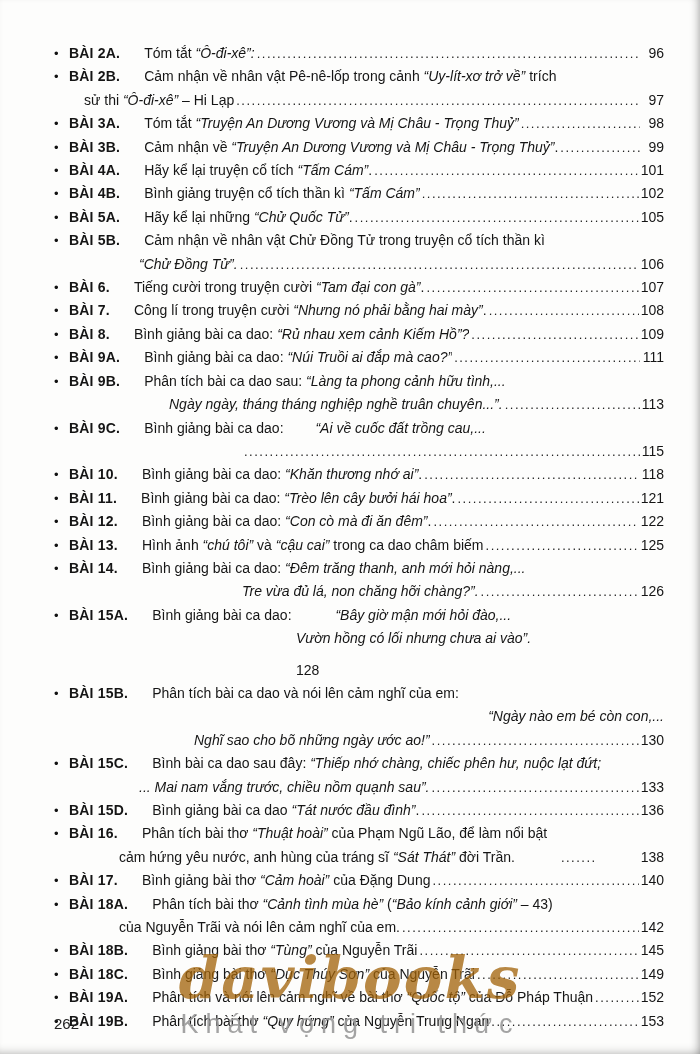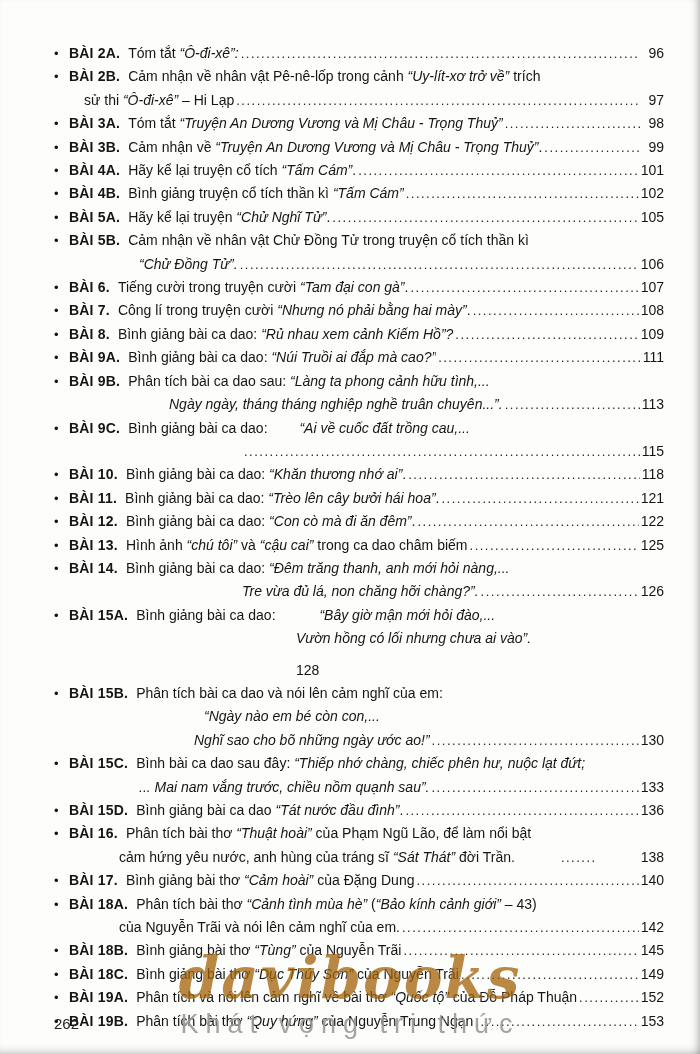--- a/index.html
+++ b/index.html
@@ -18,21 +18,21 @@
   .toc{
     position:absolute;top:42px;left:0;right:0;
     padding:0 36px 0 54px;
   }
   .line{
     display:flex;align-items:baseline;
     font-size:14px;line-height:23.4px;
     white-space:nowrap;
   }
   .bullet{flex:none;width:15px;font-size:13px;color:#111;}
-  .label{flex:none;font-weight:bold;margin-right:8px;letter-spacing:.2px;}
+  .label{flex:none;font-weight:bold;margin-right:24px;letter-spacing:.2px;}
   .text{flex:0 1 auto;overflow:hidden;}
   .it{font-style:italic;}
   .gap{display:inline-block;}
   .dots{
     flex:1 1 8px;min-width:8px;
     overflow:hidden;white-space:nowrap;
     letter-spacing:1.5px;font-size:13px;color:#222;
     margin:0 2px;
   }
   .pg{flex:none;min-width:22px;text-align:right;}
@@ -116,21 +116,21 @@
           <span class="label">BÀI 4B.</span>
           <span class="text"><span>Bình giảng truyện cổ tích thần kì </span><span class="it">“Tấm Cám”</span></span>
           <span class="dots">........................................................................................................................................................................................................</span>
           <span class="pg">102</span>
         </div>
       </div>
       <div class="entry">
         <div class="line">
           <span class="bullet">•</span>
           <span class="label">BÀI 5A.</span>
-          <span class="text"><span>Hãy kể lại truyện </span><span class="it">“Chử Nghĩ Tử”</span><span>.</span></span>
+          <span class="text"><span>Hãy kể lại những </span><span class="it">“Chử Quốc Tử”</span><span>.</span></span>
           <span class="dots">........................................................................................................................................................................................................</span>
           <span class="pg">105</span>
         </div>
       </div>
       <div class="entry">
         <div class="line">
           <span class="bullet">•</span>
           <span class="label">BÀI 5B.</span>
           <span class="text"><span>Cảm nhận về nhân vật Chử Đồng Tử trong truyện cổ tích thần kì</span></span>
         </div>
@@ -258,21 +258,21 @@
           <span class="dots">........................................................................................................................................................................................................</span>
           <span class="pg">128</span>
         </div>
       </div>
       <div class="entry">
         <div class="line">
           <span class="bullet">•</span>
           <span class="label">BÀI 15B.</span>
           <span class="text"><span>Phân tích bài ca dao và nói lên cảm nghĩ của em:</span></span>
         </div>
-        <div class="line" style="padding-left: 150px;">
+        <div class="line" style="padding-left: 150px; justify-content: flex-end;">
           <span class="text"><span class="it">“Ngày nào em bé còn con,...</span></span>
         </div>
         <div class="line" style="padding-left: 140px; justify-content: space-between;">
           <span class="text"><span class="it">Nghĩ sao cho bõ những ngày ước ao!”</span></span>
           <span class="dots">........................................................................................................................................................................................................</span>
           <span class="pg">130</span>
         </div>
       </div>
       <div class="entry">
         <div class="line">

